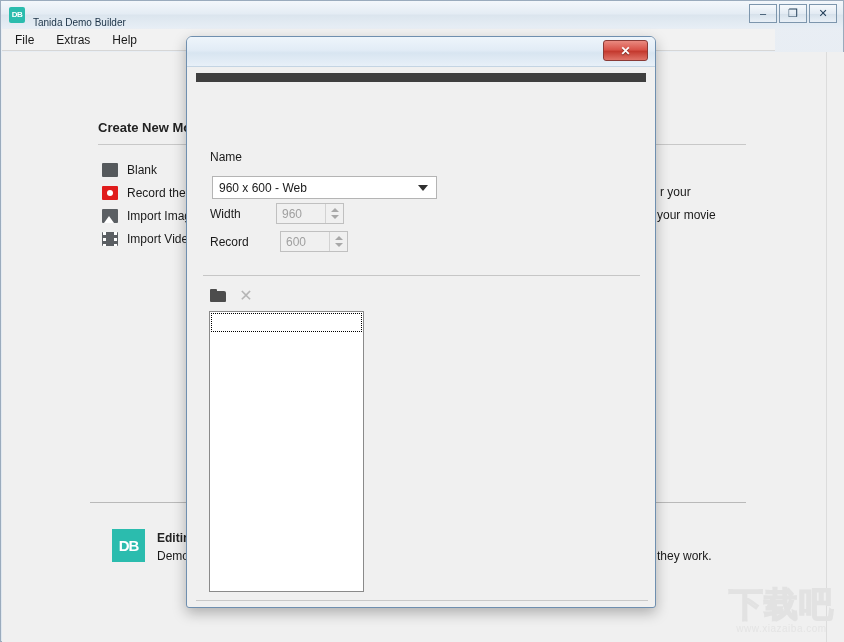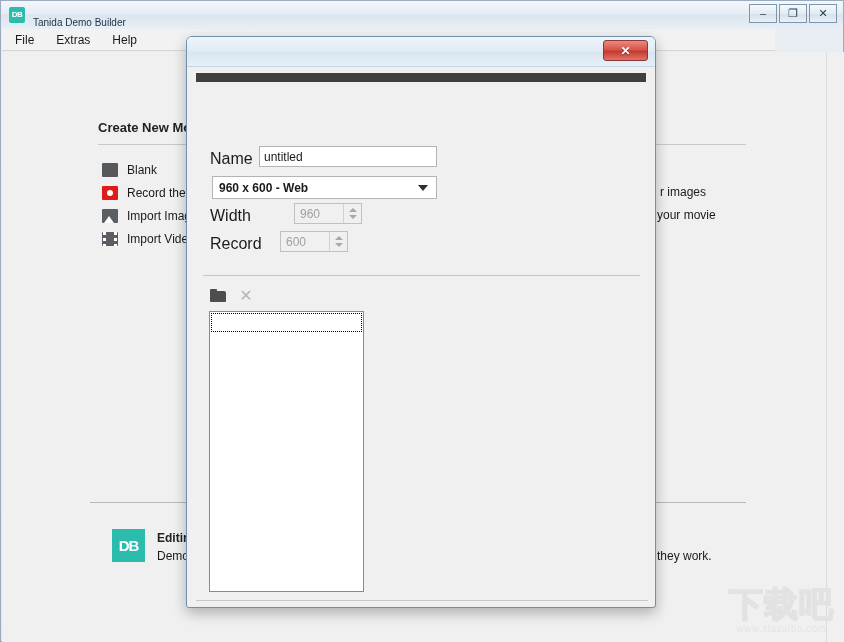--- a/index.html
+++ b/index.html
@@ -307,21 +307,21 @@
   }
   #dlg-content {
     position: relative;
     height: 527px;
     background: #f0f0f0;
     margin: 0 9px;
   }
 
   .field-label {
     position: absolute;
-    font-size: 16px;
+    font-size: 12px;
     color: #1a1a1a;
   }
   .text-input {
     position: absolute;
     border: 1px solid #b4b4b4;
     background: #ffffff;
     box-sizing: border-box;
     font-family: "Liberation Sans", sans-serif;
     font-size: 12px;
     color: #1a1a1a;
@@ -337,21 +337,21 @@
     left: 16px; top: 94px;
     width: 225px; height: 23px;
     border: 1px solid #b4b4b4;
     background: #ffffff;
     box-sizing: border-box;
     display: flex;
     align-items: center;
     font-size: 12px;
     color: #1a1a1a;
   }
-  #preset-select .sel-text { margin-left: 6px; font-weight: bold; }
+  #preset-select .sel-text { margin-left: 6px; }
   #preset-select .sel-arrow {
     position: absolute;
     right: 8px;
     width: 0; height: 0;
     border-left: 5px solid transparent;
     border-right: 5px solid transparent;
     border-top: 6px solid #303030;
   }
   .spin-wrap {
     position: absolute;
@@ -498,21 +498,21 @@
       </div>
       <div class="opt-row" style="top:154px;">
         <span class="opt-icon ic-image"></span>
         <span class="opt-label">Import Image</span>
       </div>
       <div class="opt-row" style="top:177px;">
         <span class="opt-icon ic-video"></span>
         <span class="opt-label">Import Video</span>
       </div>
 
-      <div class="right-text" style="left:658px; top:133px;">r images</div>
+      <div class="right-text" style="left:658px; top:133px;">r your</div>
       <div class="right-text" style="left:655px; top:156px;">your movie</div>
 
       <div id="feature-rule"></div>
       <div id="feature-logo">DB</div>
       <div id="feature-title">Editing</div>
       <div id="feature-desc">Demo B</div>
       <div class="right-text" style="left:655px; top:497px;">they work.</div>
 
     </div>
 
@@ -528,29 +528,28 @@
 
     <div id="dlg-titlebar">
       <div id="dlg-close">✕</div>
     </div>
 
     <div id="dlg-darkstrip"></div>
 
     <div id="dlg-content">
 
       <div class="field-label" style="left:14px; top:68px;">Name</div>
-      <input id="name-input" class="text-input" type="text" value="untitled" style="">
 
       <div id="preset-select">
         <span class="sel-text">960 x 600 - Web</span>
         <span class="sel-arrow"></span>
       </div>
 
       <div class="field-label" style="left:14px; top:125px;">Width</div>
-      <div class="spin-wrap" style="left:98px; top:121px;">
+      <div class="spin-wrap" style="left:80px; top:121px;">
         <span class="spin-val">960</span>
         <span class="spin-btns">
           <span class="spin-up"></span>
           <span class="spin-dn"></span>
         </span>
       </div>
 
       <div class="field-label" style="left:14px; top:153px;">Record</div>
       <div class="spin-wrap" style="left:84px; top:149px;">
         <span class="spin-val">600</span>

